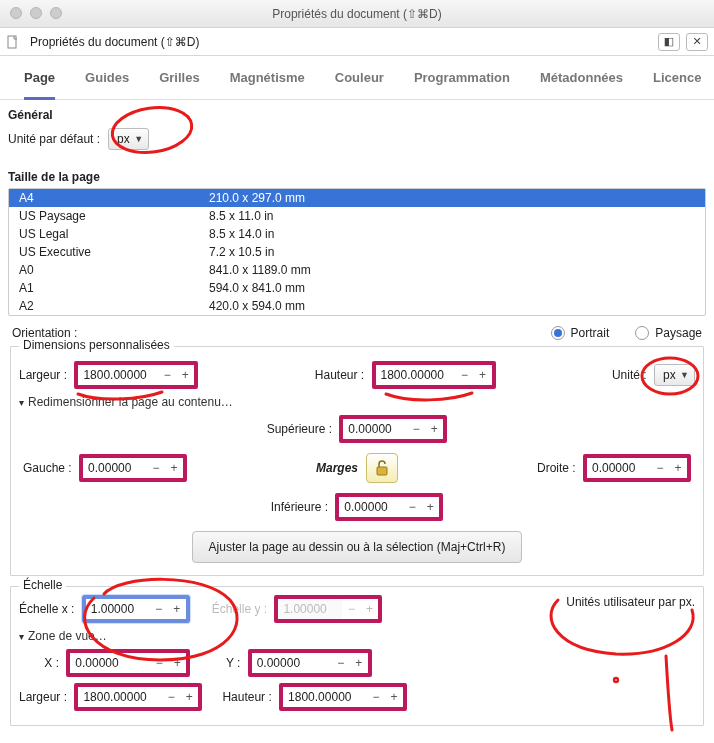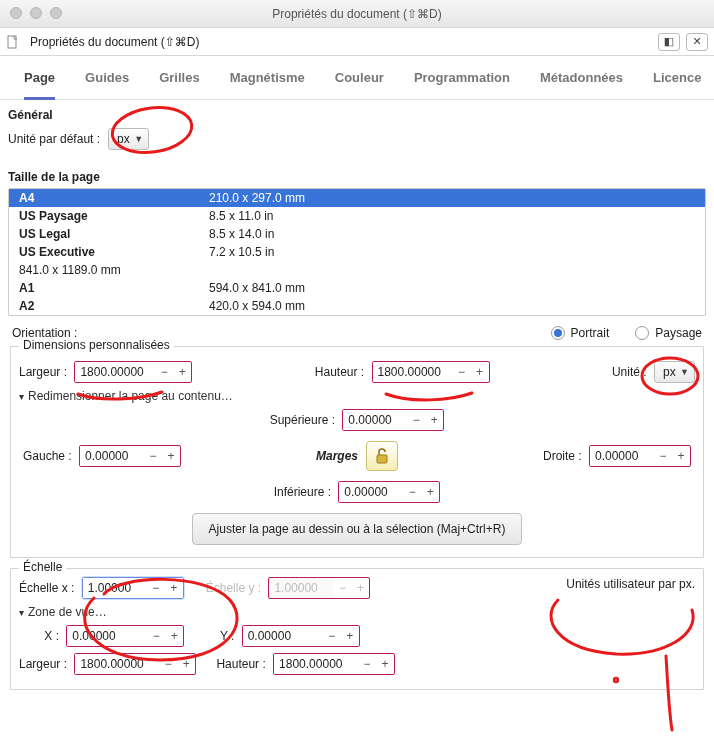--- a/index.html
+++ b/index.html
@@ -19,29 +19,29 @@
 .section-title{font-weight:700;margin:4px 0;}
 .row{display:flex;align-items:center;gap:8px;margin:6px 0;}
 .rowlabel{white-space:nowrap;}
 select.combo{border:1px solid #bbb;background:linear-gradient(#fdfdfd,#e9e9e9);padding:3px 18px 3px 8px;border-radius:3px;appearance:none;-webkit-appearance:none;position:relative;}
 .combo-wrap{position:relative;display:inline-block;}
 .combo-wrap .caret{position:absolute;right:6px;top:50%;transform:translateY(-50%);pointer-events:none;font-size:9px;color:#444;}
 .pagesize-list{border:1px solid #ccc;border-radius:2px;}
 .pagesize-row{display:flex;padding:2px 10px;}
 .pagesize-row.sel{background:#3874d8;color:#fff;}
 .pagesize-row.sel span{color:#fff;}
-.ps-name{width:190px;font-weight:bold;}
+.ps-name{width:190px;}
 .orient-row{display:flex;align-items:center;gap:26px;margin:10px 4px 6px 4px;}
 .orient-row .sp{flex:1;}
 .radio{display:inline-flex;align-items:flex-start;gap:6px;}
 .radio .dot{width:14px;height:14px;border:1px solid #999;border-radius:50%;display:inline-flex;align-items:center;justify-content:center;}
 .radio .dot.checked::after{content:"";width:8px;height:8px;border-radius:50%;background:#3874d8;display:block;}
 .fieldset{border:1px solid #d3d3d3;border-radius:1px;margin:6px 2px 10px 2px;padding:8px;position:relative;}
 .legend{position:absolute;top:-9px;left:8px;background:#fff;padding:0 4px;color:#222;}
-.spinbox{display:inline-flex;align-items:center;border:1px solid #be185d;background:#fff;border-radius:2px;}
+.spinbox{display:inline-flex;align-items:center;border:4px solid #be185d;background:#fff;border-radius:2px;}
 .spinbox input{border:none;outline:none;width:80px;padding:3px 5px;}
 .spinbox .btn{width:18px;text-align:center;color:#555;user-select:none;line-height:18px;}
 .disclosure{display:inline-flex;align-items:center;gap:4px;color:#333;}
 .disclosure::before{content:"▾";font-size:10px;}
 .center{text-align:center;}
 .margin-grid{display:grid;grid-template-columns:1fr auto 1fr;grid-template-rows:auto auto auto;gap:10px 16px;align-items:center;}
 .margin-center{display:flex;align-items:center;gap:8px;justify-content:center;}
 .lockbtn{width:32px;height:30px;border:1px solid #c8c06a;background:linear-gradient(#fff,#f5edb0);border-radius:4px;display:flex;align-items:center;justify-content:center;}
 .btn-fit{border:1px solid #bfbfbf;background:linear-gradient(#f8f8f8,#e6e6e6);padding:8px 16px;border-radius:4px;display:inline-block;}
 .lbl-s{display:inline-block;text-align:right;margin-right:4px;}
@@ -111,20 +111,21 @@
       </div>
     <div class="pagesize-row">
         <span class="ps-name">US Legal</span>
         <span>8.5 x 14.0 in</span>
       </div>
     <div class="pagesize-row">
         <span class="ps-name">US Executive</span>
         <span>7.2 x 10.5 in</span>
       </div>
     <div class="pagesize-row">
+        <span class="ps-name">A0</span>
         <span>841.0 x 1189.0 mm</span>
       </div>
     <div class="pagesize-row">
         <span class="ps-name">A1</span>
         <span>594.0 x 841.0 mm</span>
       </div>
     <div class="pagesize-row">
         <span class="ps-name">A2</span>
         <span>420.0 x 594.0 mm</span>
       </div>

